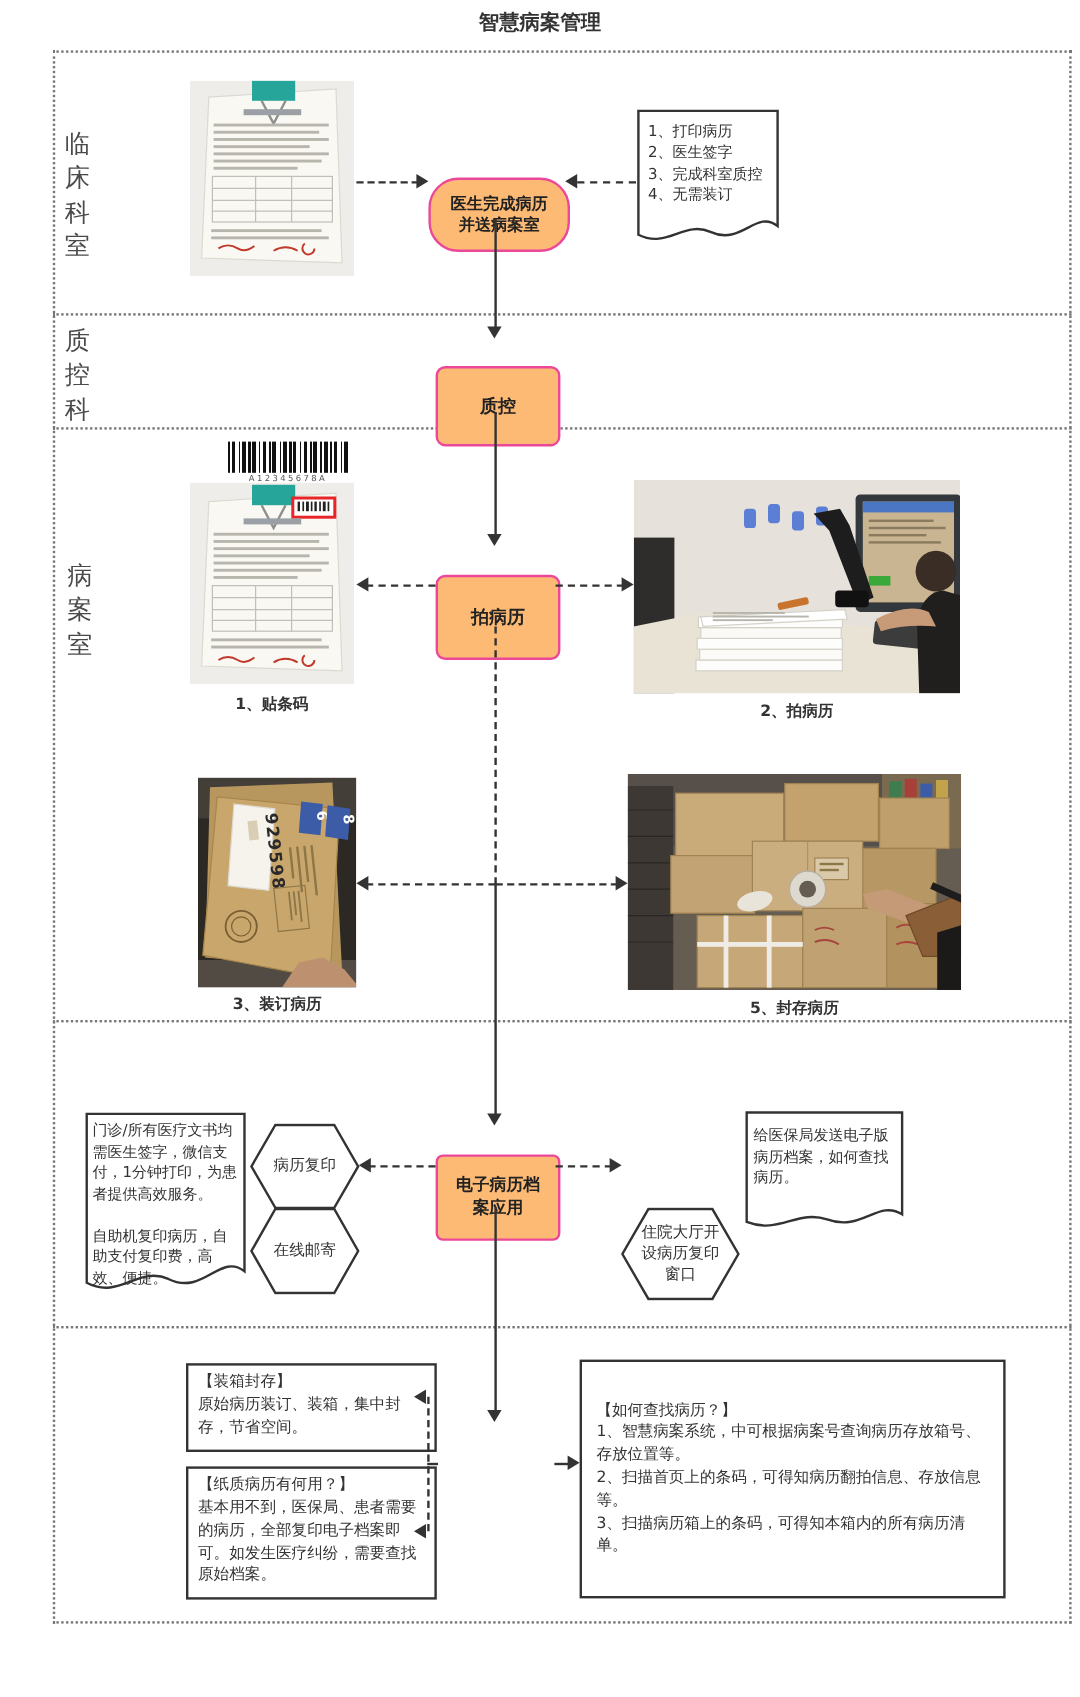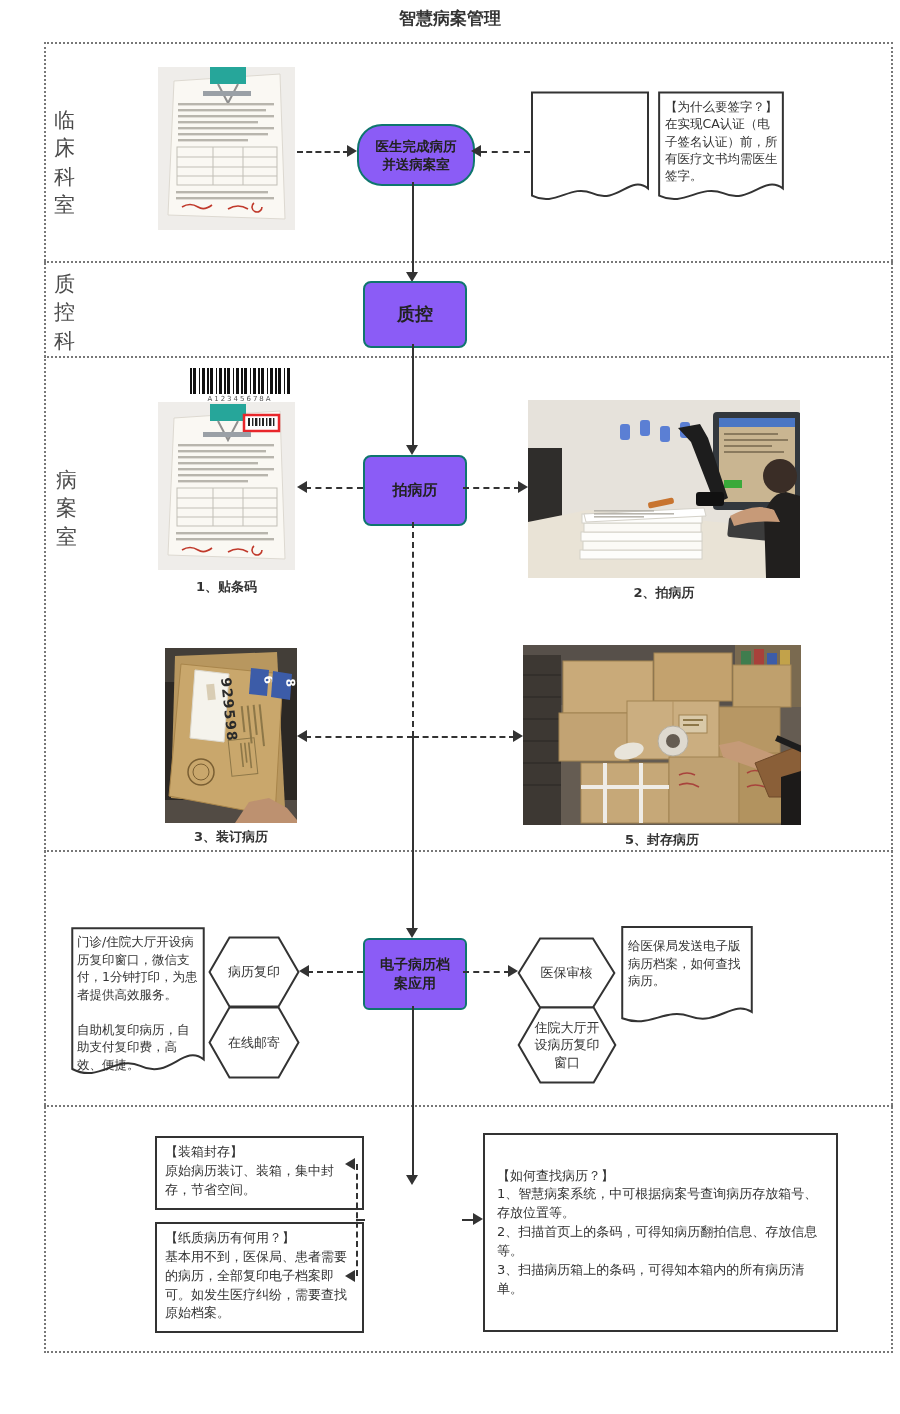--- a/index.html
+++ b/index.html
@@ -3,22 +3,22 @@
 <meta charset="utf-8">
 <style>
   html,body{margin:0;padding:0;background:#fff;}
   .canvas{position:relative;width:900px;height:1414px;background:#fff;
     font-family:"DejaVu Sans","Liberation Sans",sans-serif;color:#333;overflow:hidden;}
   .abs{position:absolute;}
   .title{left:0;top:7px;width:900px;text-align:center;font-size:17px;font-weight:bold;color:#333;}
   .frame{left:44px;top:42px;width:845px;height:1307px;border:2px dotted #777;}
   .divider{left:44px;width:849px;height:0;border-top:2px dotted #777;}
   .lane-label{font-size:21px;line-height:1.35;color:#4a4a4a;width:24px;word-break:break-all;white-space:normal;}
-  .node{background:#8b5cf6;border:2px solid #0f766e;display:flex;align-items:center;justify-content:center;
-    text-align:center;font-weight:bold;color:#222;white-space:pre-line;line-height:1.35;}
+  .node{background:#fdba74;border:2px solid #ec4899;display:flex;align-items:center;justify-content:center;
+    text-align:center;font-weight:bold;color:#222;white-space:pre-line;line-height:1.35;margin-top:24px;}
   .hl{height:0;border-top:2px dashed #333;}
   .hl.solid{border-top-style:solid;}
   .vl{width:0;border-left:2px solid #333;}
   .vl.dashed{border-left-style:dashed;}
   .ah{width:0;height:0;}
   .ah-r{border-top:6px solid transparent;border-bottom:6px solid transparent;border-left:10px solid #333;}
   .ah-l{border-top:6px solid transparent;border-bottom:6px solid transparent;border-right:10px solid #333;}
   .ah-d{border-left:6px solid transparent;border-right:6px solid transparent;border-top:10px solid #333;}
   .doc{position:absolute;}
   .doc svg{position:absolute;left:0;top:0;width:100%;height:100%;}
@@ -93,34 +93,31 @@
 
   <div class="abs hl" style="left:297px;top:151px;width:52px"></div>
   <div class="abs ah ah-r" style="left:347px;top:145px"></div>
   <div class="abs hl" style="left:481px;top:151px;width:49px"></div>
   <div class="abs ah ah-l" style="left:471px;top:145px"></div>
 
   <div class="doc" style="left:530px;top:90px;width:120px;height:120px">
     <svg viewBox="0 0 120 100" preserveAspectRatio="none">
       <path d="M2 2 H118 V82 C100 70 88 96 62 86 C40 78 26 98 2 88 Z" fill="#fff" stroke="#333" stroke-width="2" vector-effect="non-scaling-stroke"></path>
     </svg>
-  </div>
-
-  <div class="doc" style="left:657px;top:90px;width:128px;height:120px">
-    <svg viewBox="0 0 120 100" preserveAspectRatio="none">
-      <path d="M2 2 H118 V82 C100 70 88 96 62 86 C40 78 26 98 2 88 Z" fill="#fff" stroke="#333" stroke-width="2" vector-effect="non-scaling-stroke"></path>
-    </svg>
-    <div class="txt" style="padding:8px 6px 16px 8px;line-height:1.38">【为什么要签字？】
-在实现CA认证（电子签名认证）前，所有医疗文书均需医生签字。</div>
-  </div>
+    <div class="txt">1、打印病历
+2、医生签字
+3、完成科室质控
+4、无需装订</div>
+  </div>
+
 
   <div class="abs vl" style="left:412px;top:182px;height:92px"></div>
   <div class="abs ah ah-d" style="left:406px;top:272px"></div>
 
-  <div class="abs node" style="left:363px;top:281px;width:100px;height:63px;border-radius:8px;font-size:18px">质控</div>
+  <div class="abs node" style="left:363px;top:281px;width:100px;height:63px;border-radius:8px;font-size:15px">质控</div>
 
   <div class="abs vl" style="left:412px;top:344px;height:103px"></div>
   <div class="abs ah ah-d" style="left:406px;top:445px"></div>
 
   <div class="abs barcode" style="left:190px;top:368px;width:100px;height:26px"></div>
   <div class="abs barcode-label" style="left:190px;top:395px;width:100px">A12345678A</div>
 
   <div class="photo" style="left:158px;top:402px;width:137px;height:168px">
     <svg viewBox="0 0 137 168">
       <rect width="137" height="168" fill="#efedea"></rect>
@@ -319,21 +316,21 @@
       <rect x="252" y="96" width="30" height="6" fill="#1d1d1d" transform="rotate(24 267 99)"></rect>
       <polygon points="258,132 278,126 278,180 258,180" fill="#1c1a19"></polygon>
     </svg>
   </div>
   <div class="abs cap" style="left:523px;top:831px;width:278px">5、封存病历</div>
 
   <div class="doc" style="left:70px;top:925px;width:136px;height:160px">
     <svg viewBox="0 0 120 100" preserveAspectRatio="none">
       <path d="M2 2 H118 V84 C100 74 88 97 62 88 C40 81 26 99 2 90 Z" fill="#fff" stroke="#333" stroke-width="2" vector-effect="non-scaling-stroke"></path>
     </svg>
-    <div class="txt" style="padding:8px 5px 20px 7px;line-height:1.4">门诊/住院大厅开设病历复印窗口，微信支付，1分钟打印，为患者提供高效服务。
+    <div class="txt" style="padding:8px 5px 20px 7px;line-height:1.4">门诊/所有医疗文书均需医生签字，微信支付，1分钟打印，为患者提供高效服务。
 
 自助机复印病历，自助支付复印费，高效、便捷。</div>
   </div>
 
   <div class="hex" style="left:208px;top:1006px;width:92px;height:73px">
     <svg viewBox="0 0 120 100" preserveAspectRatio="none">
       <polygon points="28,2 92,2 118,50 92,98 28,98 2,50" fill="#fff" stroke="#333" stroke-width="2" vector-effect="non-scaling-stroke"></polygon>
     </svg>
     <div class="txt">在线邮寄</div>
   </div>
@@ -345,26 +342,20 @@
   </div>
 
   <div class="abs node" style="left:363px;top:938px;width:100px;height:68px;border-radius:6px;font-size:14px">电子病历档
 案应用</div>
 
   <div class="abs hl" style="left:307px;top:971px;width:56px"></div>
   <div class="abs ah ah-l" style="left:299px;top:965px"></div>
   <div class="abs hl" style="left:463px;top:971px;width:47px"></div>
   <div class="abs ah ah-r" style="left:508px;top:965px"></div>
 
-  <div class="hex" style="left:517px;top:937px;width:99px;height:72px">
-    <svg viewBox="0 0 120 100" preserveAspectRatio="none">
-      <polygon points="28,2 92,2 118,50 92,98 28,98 2,50" fill="#fff" stroke="#333" stroke-width="2" vector-effect="non-scaling-stroke"></polygon>
-    </svg>
-    <div class="txt">医保审核</div>
-  </div>
   <div class="hex" style="left:517px;top:1006px;width:100px;height:78px">
     <svg viewBox="0 0 120 100" preserveAspectRatio="none">
       <polygon points="28,2 92,2 118,50 92,98 28,98 2,50" fill="#fff" stroke="#333" stroke-width="2" vector-effect="non-scaling-stroke"></polygon>
     </svg>
     <div class="txt" style="padding:0 16px">住院大厅开设病历复印窗口</div>
   </div>
 
   <div class="doc" style="left:620px;top:925px;width:134px;height:106px">
     <svg viewBox="0 0 120 100" preserveAspectRatio="none">
       <path d="M2 2 H118 V82 C100 70 88 96 62 86 C40 78 26 98 2 88 Z" fill="#fff" stroke="#333" stroke-width="2" vector-effect="non-scaling-stroke"></path>

